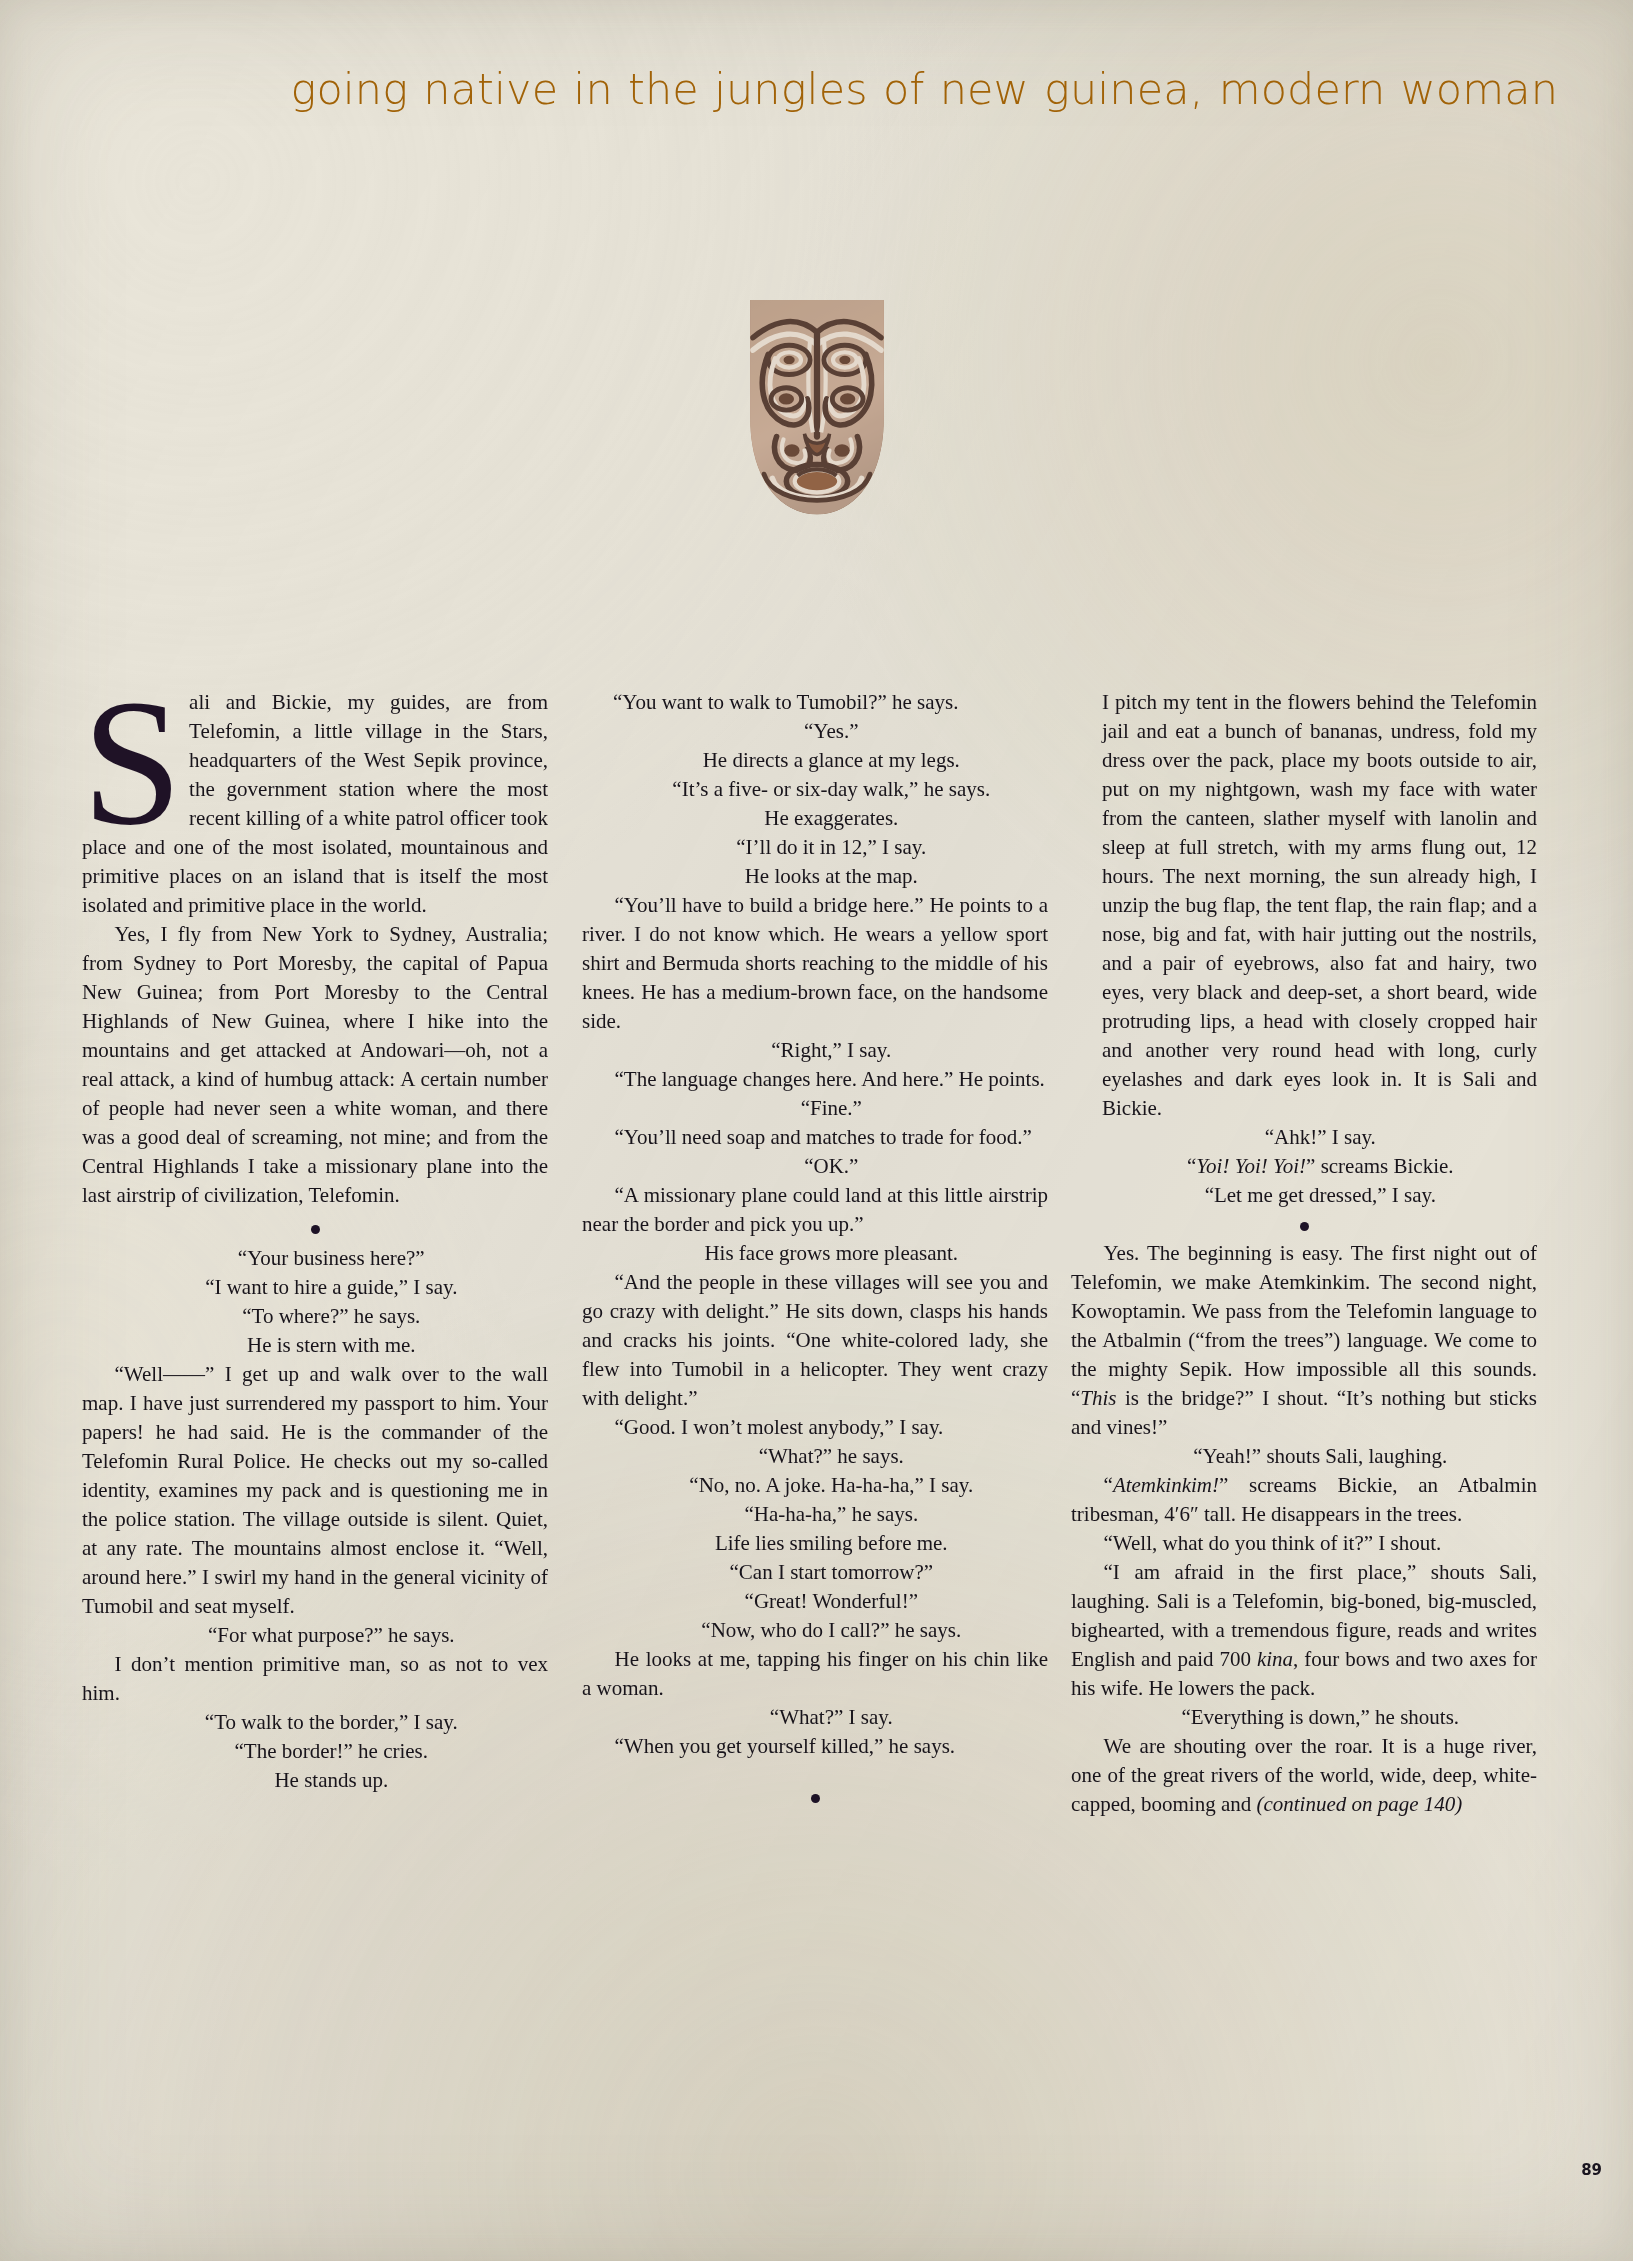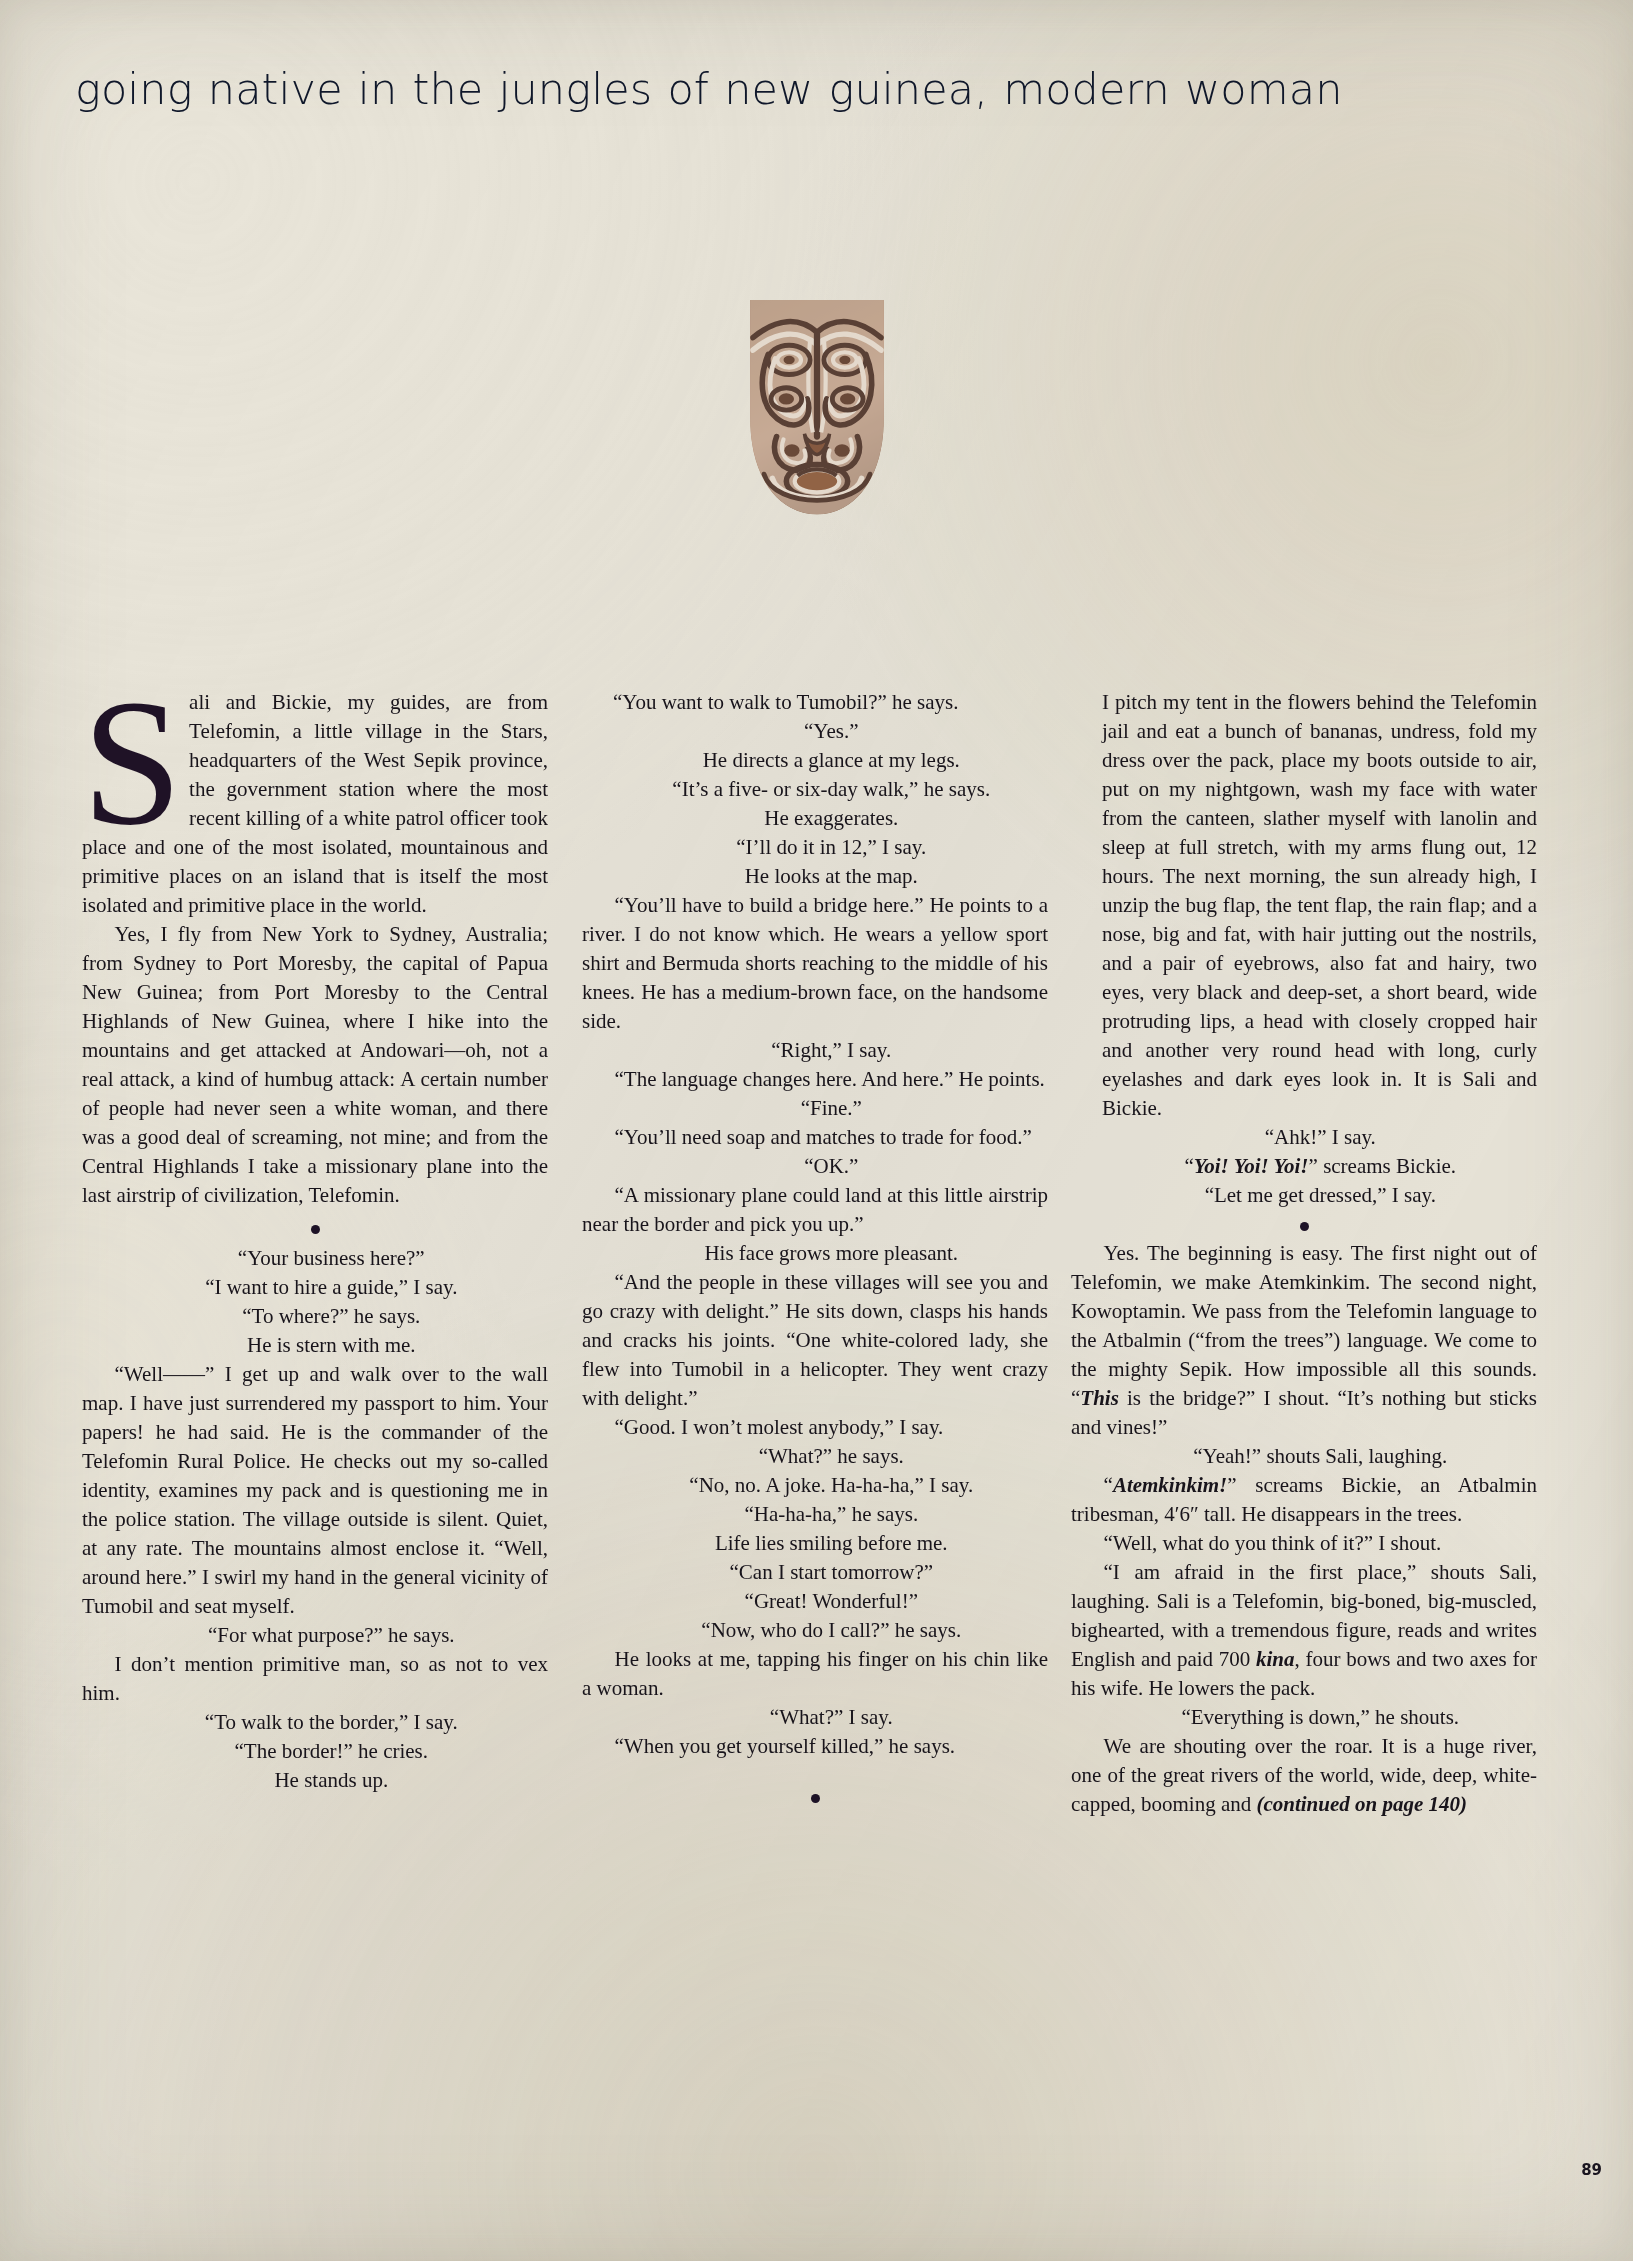--- a/index.html
+++ b/index.html
@@ -41,27 +41,27 @@
     box-shadow: inset 0 0 126px rgba(120,110,90,.22),
                 inset 0 0 34px rgba(150,140,120,.14);
   }
 
   
   .headline {
     position: absolute;
     left: 75px;
     top: 64px;
     width: 1483px;
-    text-align: left;
+    text-align: right;
     font-family: "DejaVu Sans", "Liberation Sans", sans-serif;
     font-weight: 300;
     font-size: 43px;
     line-height: 1.17;
     letter-spacing: 0.1px;
-    color: #0f172a;
+    color: #a16207;
     word-spacing: 1.4px;
     z-index: 3;
   }
   .headline .hl-line { display: block; white-space: nowrap; }
   .headline .hl-line.l2 { letter-spacing: 0.3px; }
 
   
   .mask-wrap {
     position: absolute;
     left: 740px;
@@ -125,21 +125,21 @@
   .sep .dot {
     display: inline-block;
     width: 9px; height: 9px;
     border-radius: 50%;
     background: #1d1226;
     vertical-align: middle;
   }
   .sep.tight { margin: 8.4px 0 8.4px 0; }
   .sep.end { margin-top: 29px; }
 
-  em, .it { font-style: italic; font-weight: bold; }
+  em, .it { font-style: italic; }
 
   
   .folio {
     position: absolute;
     right: 32px;
     bottom: 82px;
     font-family: "DejaVu Sans", "Liberation Sans", sans-serif;
     font-weight: 700;
     font-size: 15px;
     color: #1a1520;

